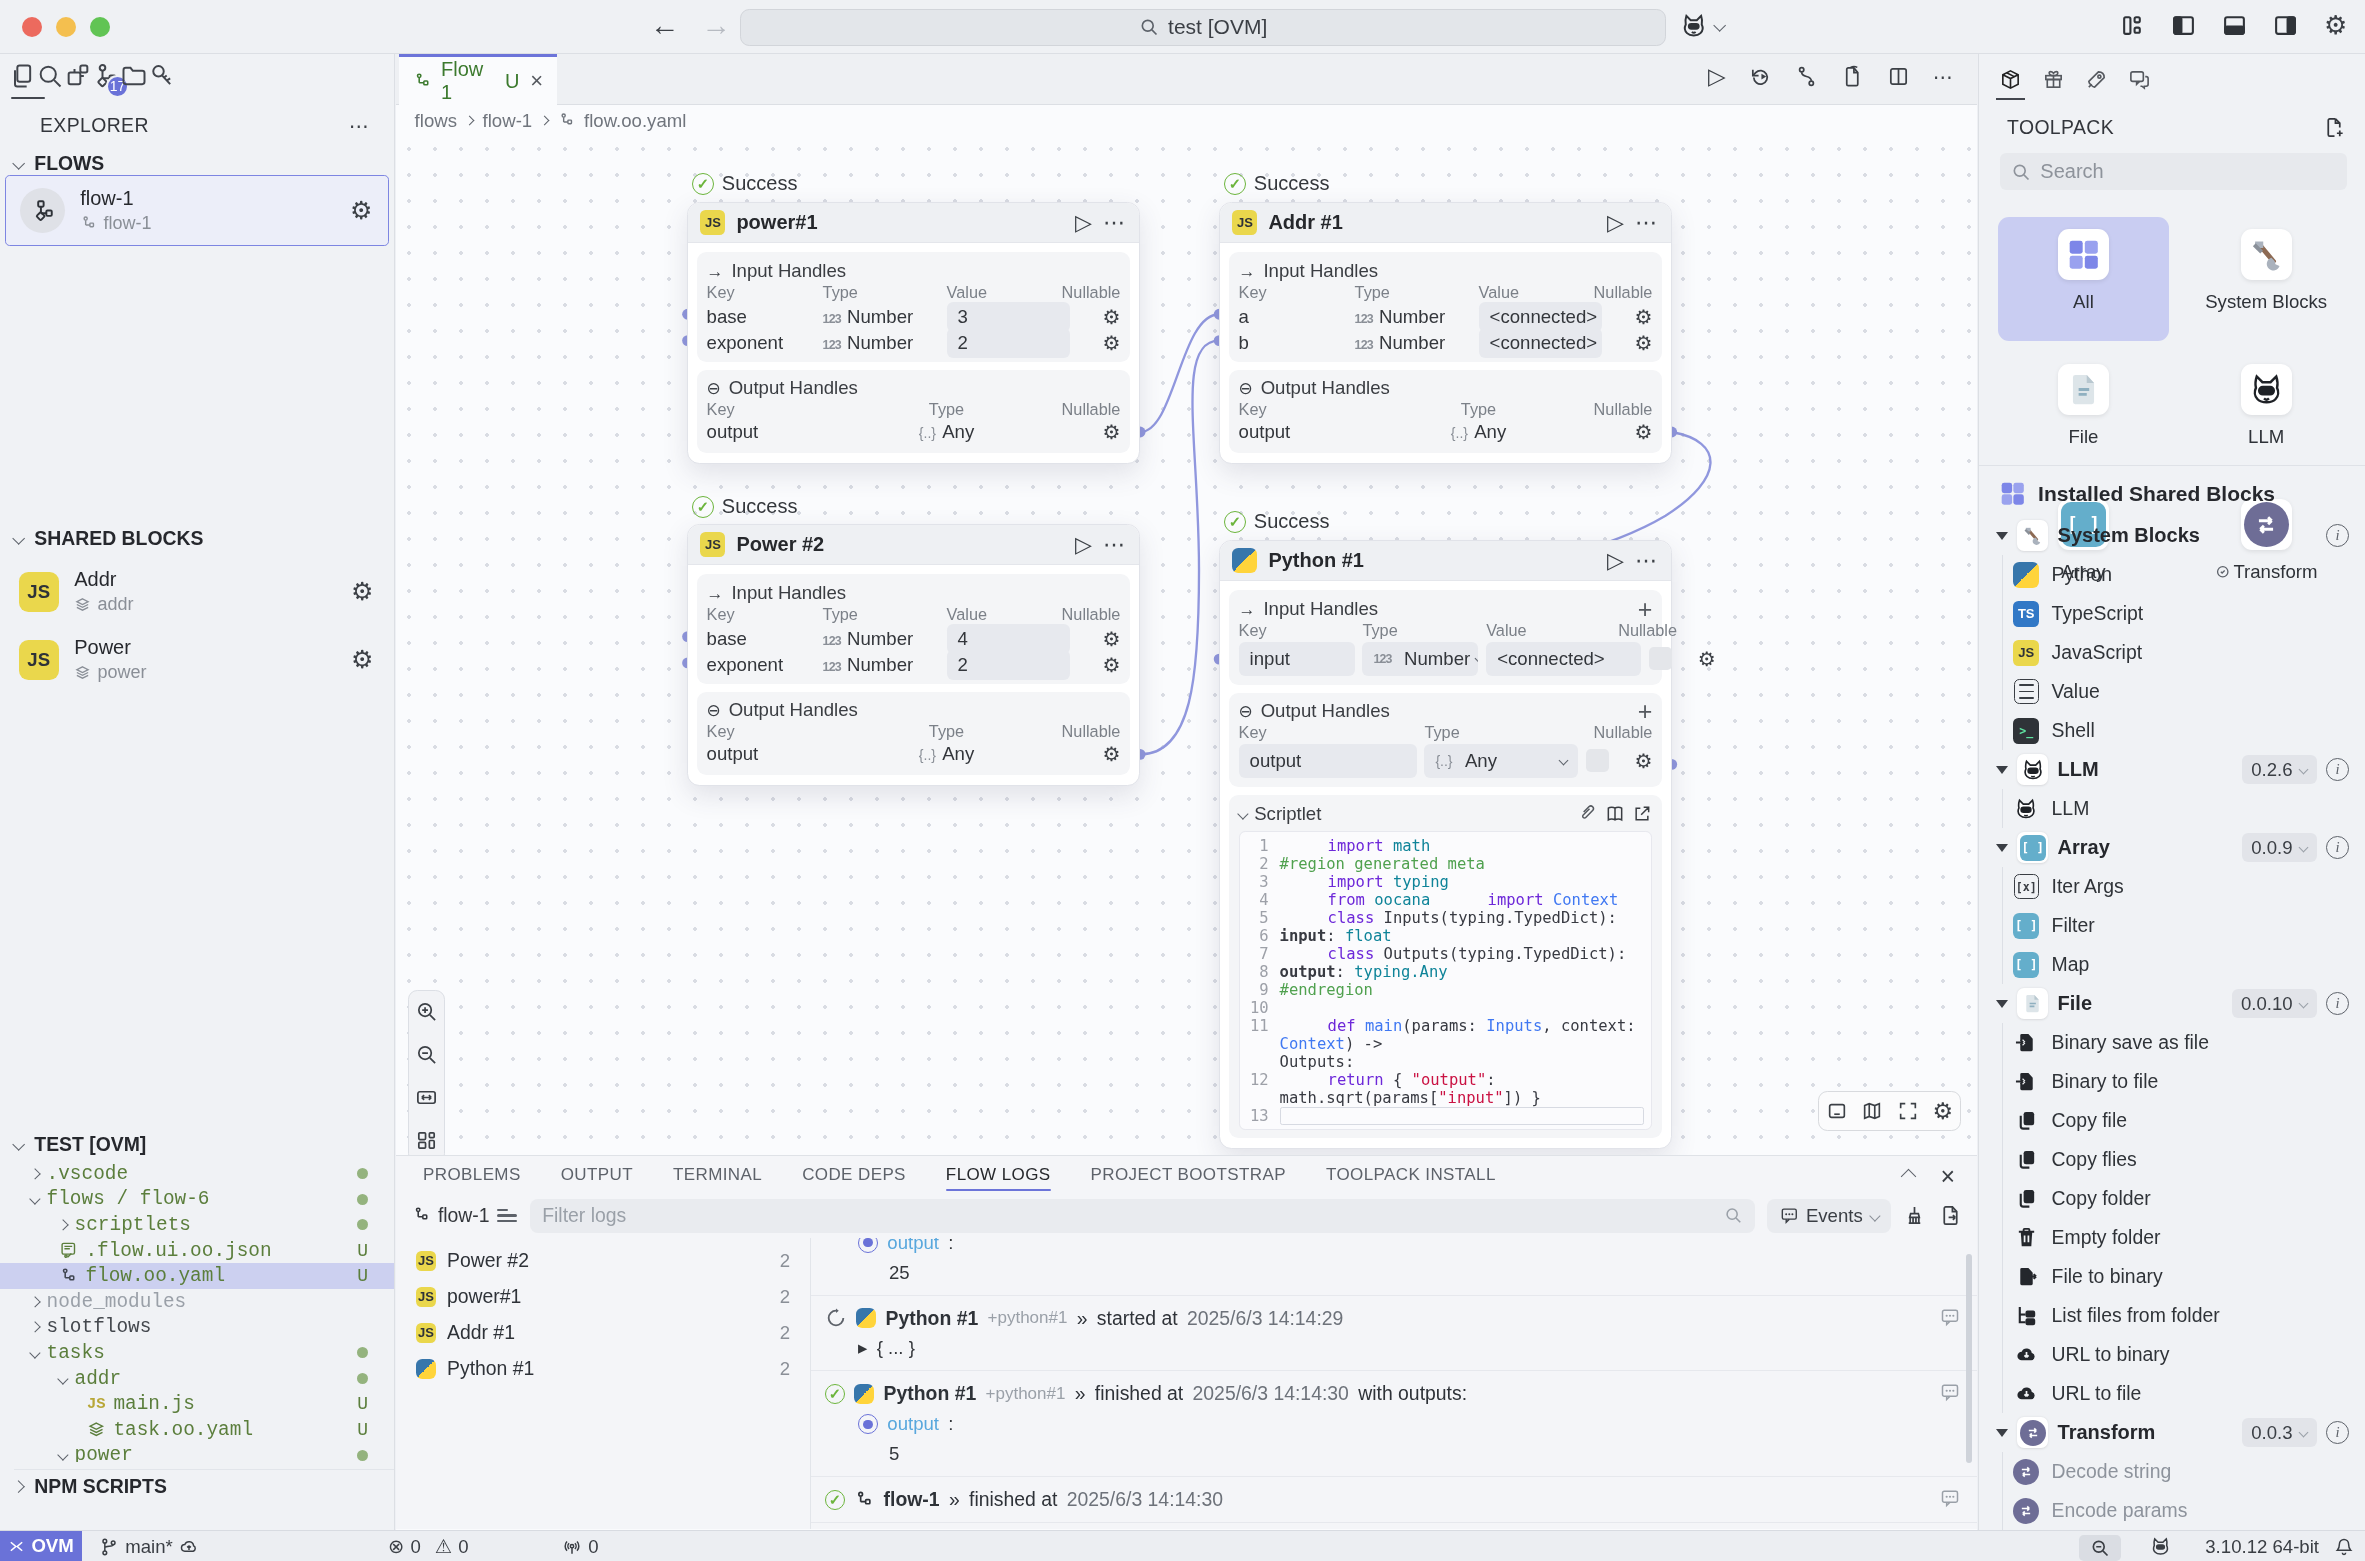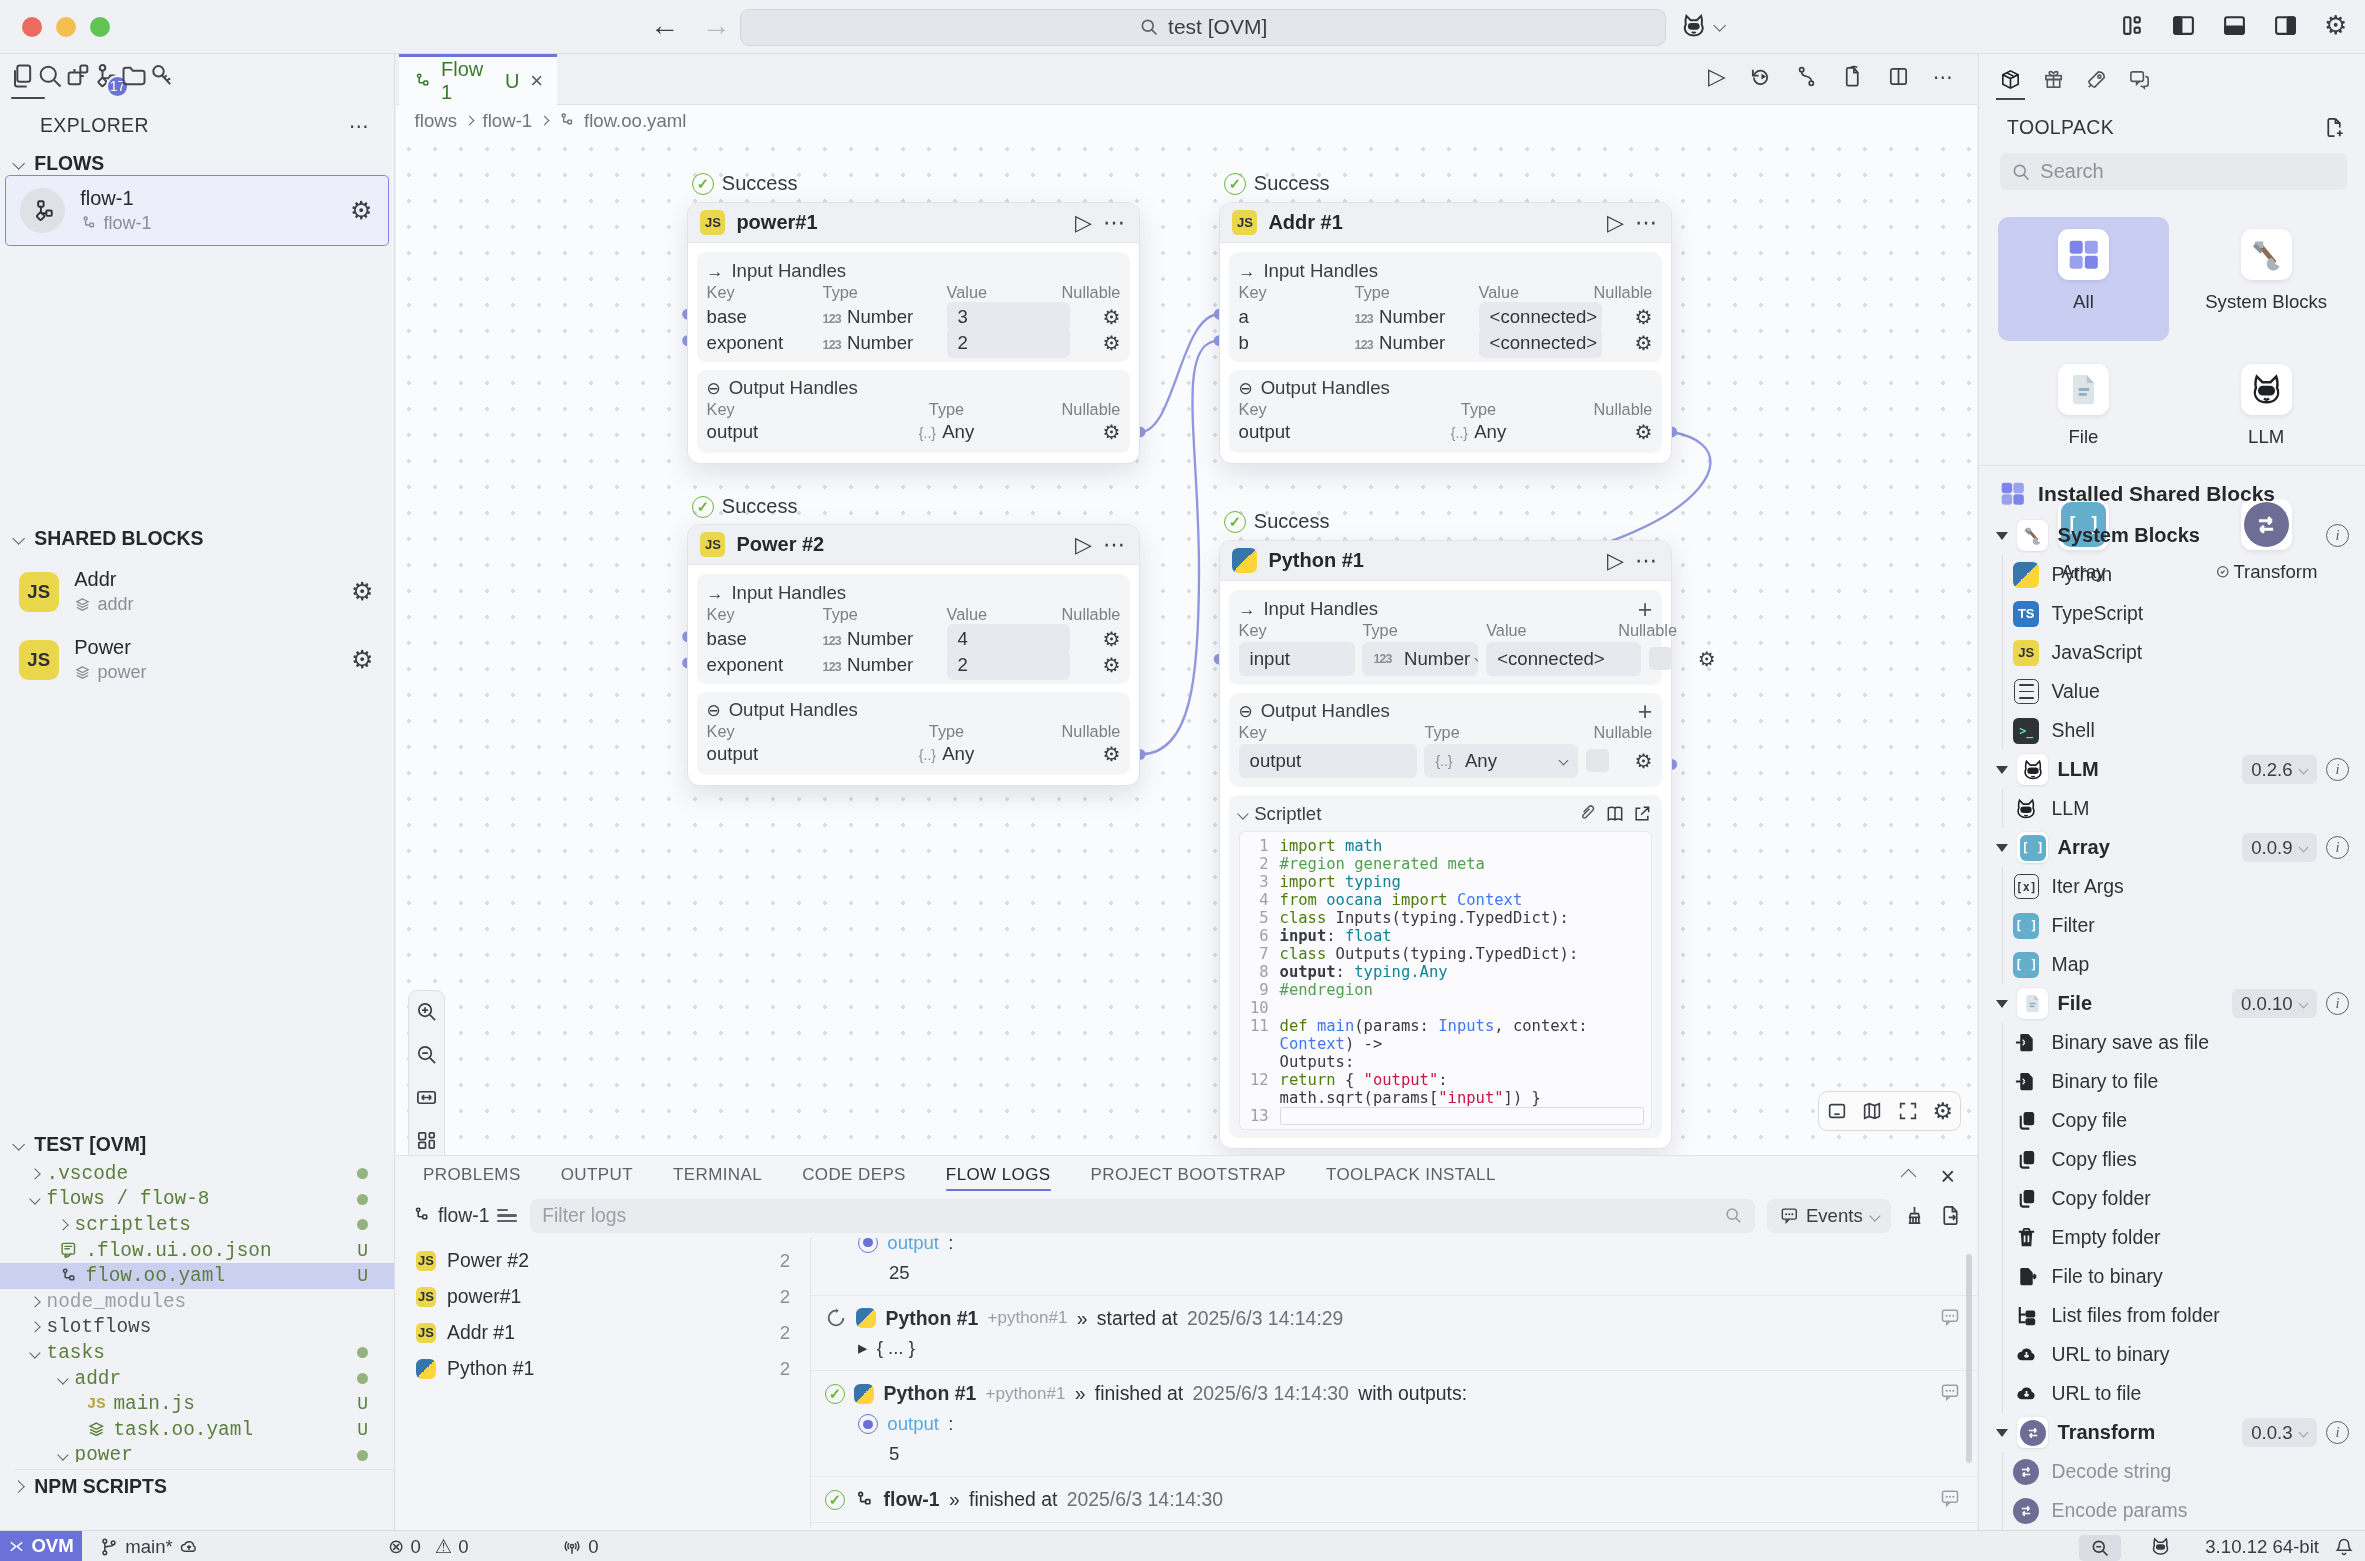--- a/index.html
+++ b/index.html
@@ -89,21 +89,21 @@
   .fpill{background:#e7e9ee;border-radius:6.2px;height:34px;display:flex;align-items:center;padding:0 11px;gap:6.2px;font-size:18.6px;color:#33363b;white-space:nowrap;overflow:hidden;}
   .fpill .dd{margin-left:auto;}
   .tnum{font-size:12.4px;font-weight:bold;color:#8a8f97;letter-spacing:-0.8px;margin-right:6.2px;}
   .tany{font-size:14px;color:#8a8f97;margin-right:6.2px;}
   .cgear{justify-self:end;color:#5d626a;font-size:23px;}
   .cbox{width:23px;height:23px;background:#e4e6ea;border-radius:4.7px;}
   .scode{background:#fbfbfd;border:0.8px solid #e7e8ee;border-radius:6.2px;margin-top:6.2px;padding:4.7px 0;font-family:"DejaVu Sans Mono",monospace;font-size:15.5px;line-height:18px;color:#383a42;}
   .cline{display:flex;}
   .cline .ln{width:40px;text-align:right;padding-right:11px;color:#9da0a8;flex:none;}
   .cline .boxed{flex:1;border:0.8px solid #d7dae2;margin-right:7.8px;height:18px;border-radius:2.3px;}
-  .ck{color:#4d7c0f;}.cm{color:#0f8499;}.ct{color:#4078f2;}.cg{color:#50a14f;}.cs{color:#ca1243;}.cb{color:#383a42;font-weight:bold;}.cf{color:#4078f2;}
+  .ck{color:#6d28d9;margin-left:48px;}.cm{color:#0f8499;}.ct{color:#4078f2;}.cg{color:#50a14f;}.cs{color:#ca1243;}.cb{color:#383a42;font-weight:bold;}.cf{color:#4078f2;}
   .canvas-tools-l{position:absolute;left:11.6px;top:854px;width:37px;background:#f2f3f6;border:0.8px solid #dcdfe5;border-radius:9.3px;display:flex;flex-direction:column;align-items:center;padding:9.3px 0;gap:20px;color:#3c4046;}
   .canvas-tools-br{position:absolute;left:1422px;top:955px;width:143px;height:40px;background:#fbfbfc;border:0.8px solid #d8dade;border-radius:9.3px;display:flex;align-items:center;justify-content:space-around;color:#3c4046;}
 
   
   .panel{position:absolute;left:0;top:1101px;right:0;height:374px;background:#f4f5f8;border-top:0.8px solid #dfe2e7;}
   .ptabs{position:absolute;left:0;top:0;right:0;height:37px;display:flex;align-items:center;gap:40px;padding-left:27px;font-size:17px;color:#5d626a;letter-spacing:0.4px;}
   .ptab{position:relative;height:37px;display:flex;align-items:center;}
   .ptab.active{color:#26282c;}
   .ptab.active::after{content:"";position:absolute;left:0;right:0;bottom:1.6px;height:2.3px;background:#6c74d9;border-radius:1.6px;}
   .pt-right{position:absolute;right:22px;top:7.8px;display:flex;gap:26px;color:#3c4046;align-items:center;}
@@ -357,21 +357,21 @@
       <span>TEST [OVM]</span>
     </div>
     <div class="tree" id="file-tree">
         <div class="trow" style="padding-left: 31px;">
           <span class="chev r" style="width: 7.8px; height: 7.8px;"></span>
           <span>.vscode</span>
           <span class="tdot"></span>
         </div>
         <div class="trow" style="padding-left: 31px;">
           <span class="chev d" style="width: 7.8px; height: 7.8px;"></span>
-          <span>flows / flow-8</span>
+          <span>flows / flow-6</span>
           <span class="tdot"></span>
         </div>
         <div class="trow" style="padding-left: 59px;">
           <span class="chev r" style="width: 7.8px; height: 7.8px;"></span>
           <span>scriptlets</span>
           <span class="tdot"></span>
         </div>
         <div class="trow" style="padding-left: 59px;">
           <span class="ic" style="width: 18.6px; height: 18.6px; color: rgb(91, 126, 60);">
             <svg viewBox="0 0 24 24" fill="none" stroke="currentColor" stroke-width="1.8">

